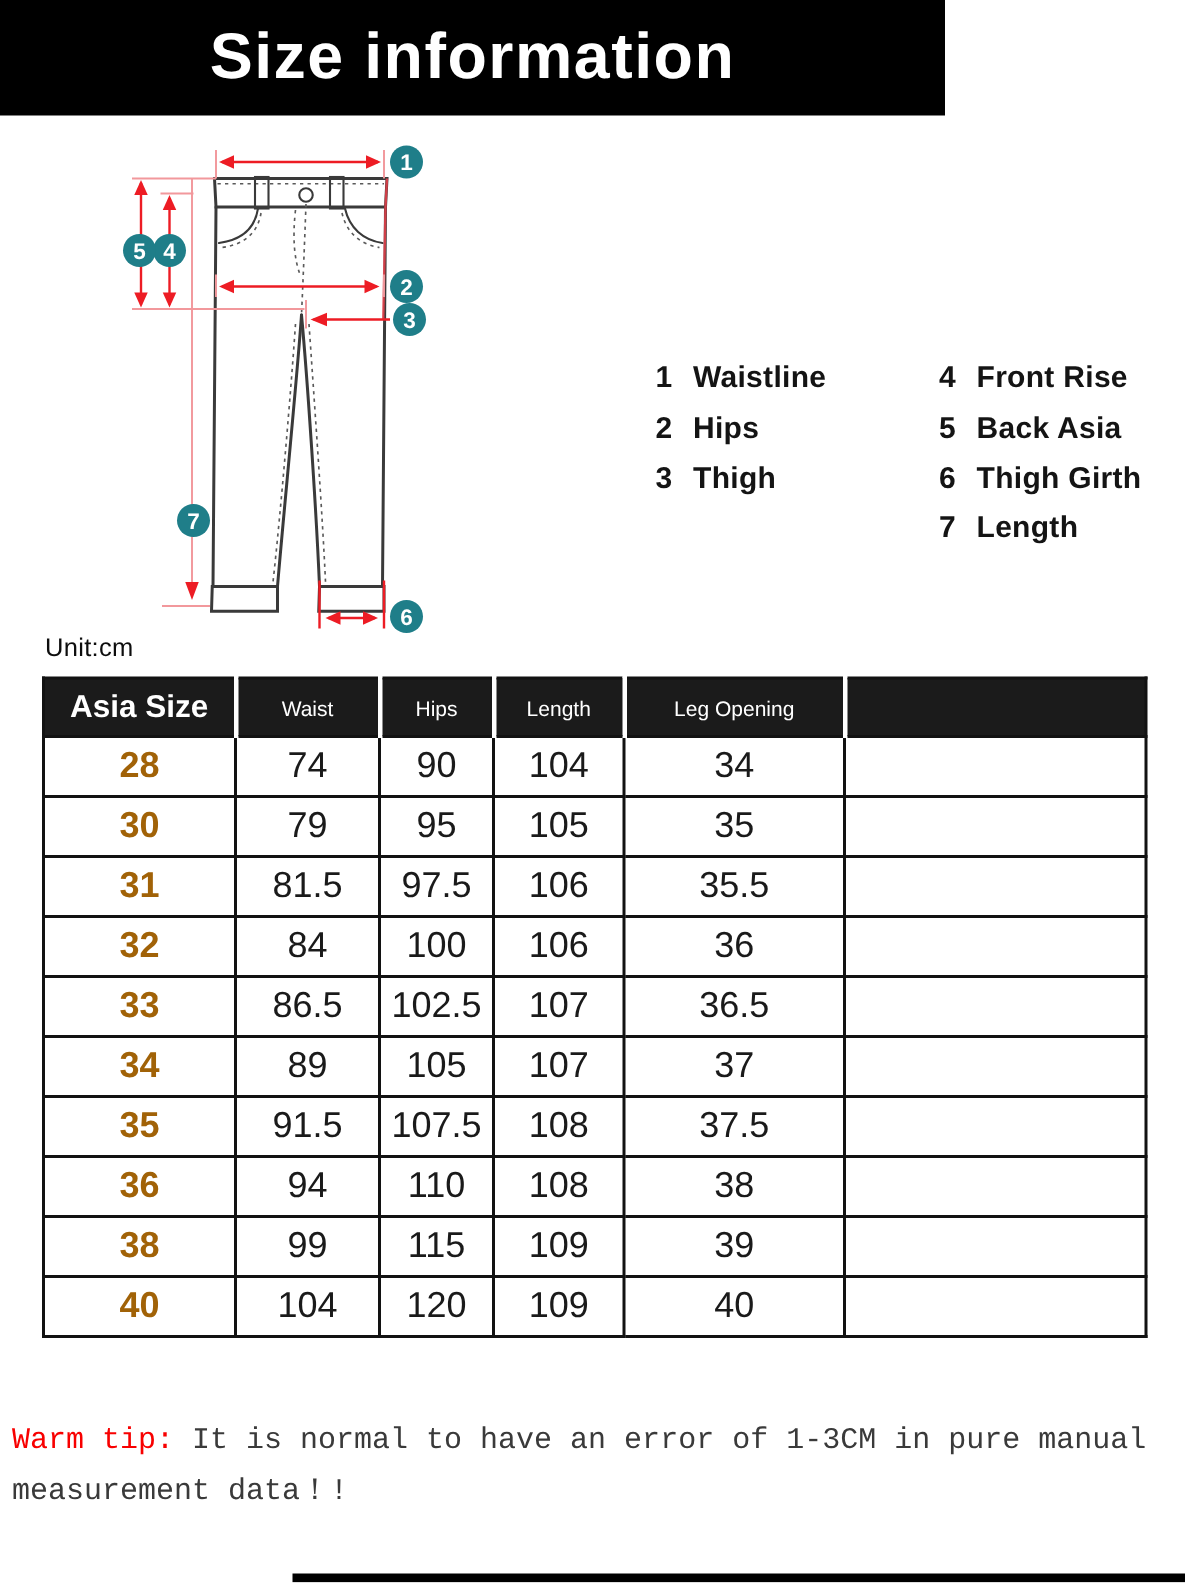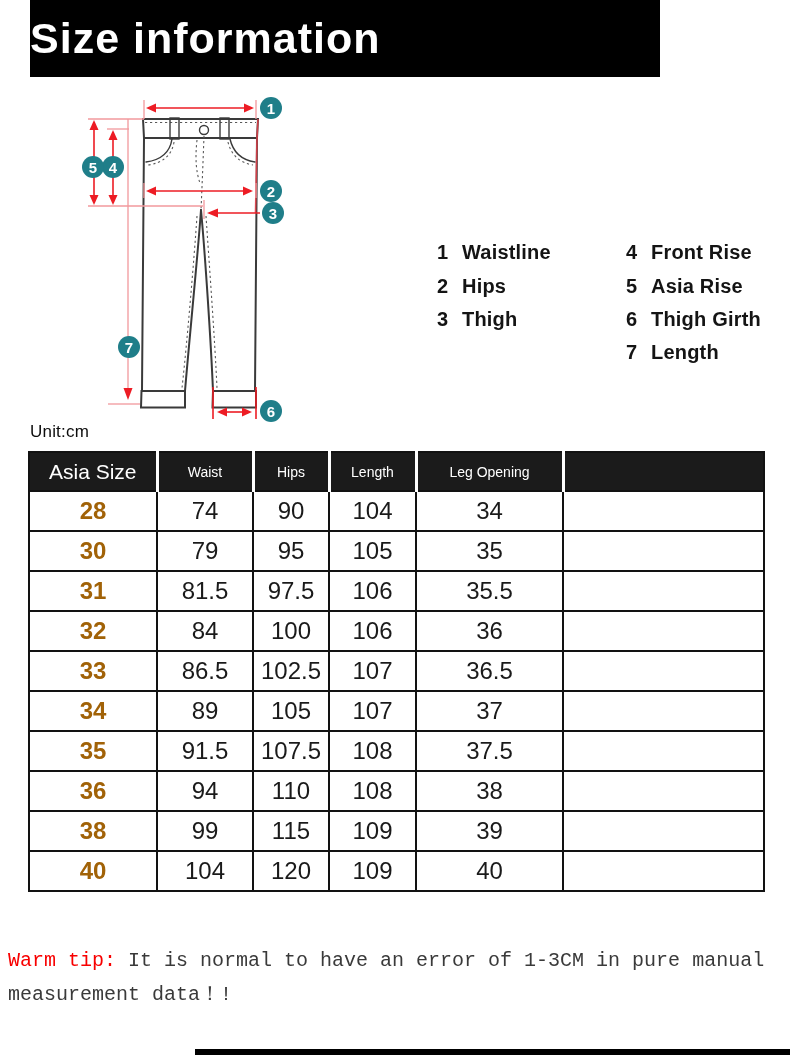--- a/index.html
+++ b/index.html
@@ -16,21 +16,21 @@
     position:relative;
     width:790px;height:1055px;
     background:#ffffff;
     overflow:hidden;
     font-family:"Liberation Sans",sans-serif;
   }
   
   .title-bar{
     position:absolute;left:0;top:0;width:630px;height:77px;
     background:#000;
-    display:flex;align-items:center;margin-left:30px;
+    display:flex;align-items:center;justify-content:center;
   }
   .title-bar span{
     color:#fff;font-size:43px;font-weight:700;letter-spacing:1px;
   }
   
   .pants-svg{position:absolute;left:60px;top:88px;}
   .seam{stroke:#3a3a3a;stroke-width:2;fill:none;stroke-linecap:round;}
   .seam-thin{stroke:#3a3a3a;stroke-width:1.4;fill:none;stroke-linecap:round;}
   .stitch{stroke:#5a5a5a;stroke-width:1.1;fill:none;stroke-dasharray:2.2 2.8;}
   .rl{stroke:var(--red);stroke-width:1.6;fill:none;}
@@ -59,21 +59,21 @@
   .size-table{
     position:absolute;left:28px;top:451px;width:735px;
     border-collapse:collapse;table-layout:fixed;
     border:2px solid #121212;
   }
   .size-table th{
     background:var(--header-bg);color:#fff;height:39px;
     font-size:14px;font-weight:400;text-align:center;
     border-right:3px solid #fff;
   }
-  .size-table th:first-child{font-weight:400;font-size:21px;margin-top:25px;}
+  .size-table th:first-child{font-weight:700;font-size:21px;margin-top:25px;}
   .size-table th:last-child{border-right:none;}
   .size-table td{
     border:2px solid #121212;height:40px;text-align:center;
     font-size:24px;color:#1a1a1a;background:#fff;
   }
   .size-table td.size-col{font-weight:700;color:#a16207;}
   
   .warm-tip{
     position:absolute;left:8px;top:944px;width:782px;
     font-family:"Liberation Mono",monospace;
@@ -193,21 +193,21 @@
   <div class="legend-item" style="left:437px;top:308px;">
     <span class="legend-num">3</span>
     <span>Thigh</span>
   </div>
   <div class="legend-item" style="left:626px;top:241px;">
     <span class="legend-num">4</span>
     <span>Front Rise</span>
   </div>
   <div class="legend-item" style="left:626px;top:275px;">
     <span class="legend-num">5</span>
-    <span>Asia Rise</span>
+    <span>Back Asia</span>
   </div>
   <div class="legend-item" style="left:626px;top:308px;">
     <span class="legend-num">6</span>
     <span>Thigh Girth</span>
   </div>
   <div class="legend-item" style="left:626px;top:341px;">
     <span class="legend-num">7</span>
     <span>Length</span>
   </div>
 

